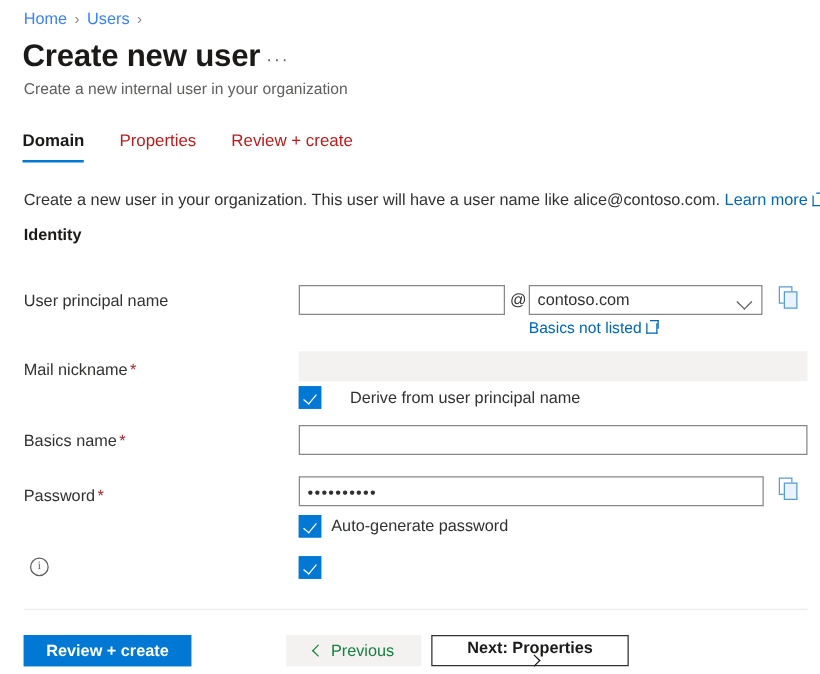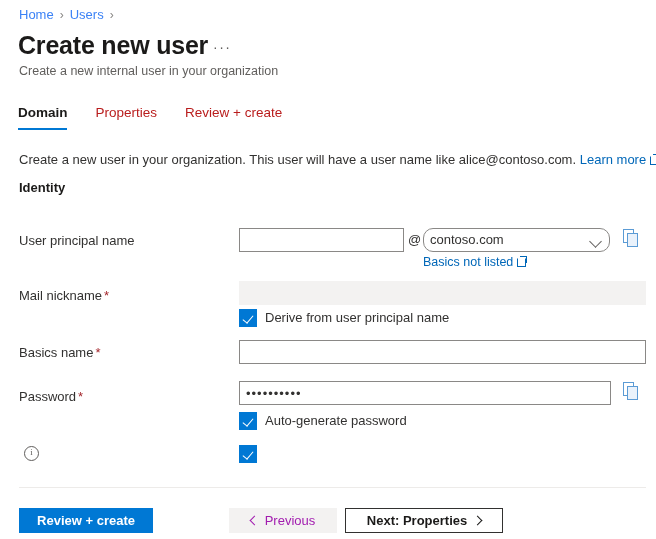--- a/index.html
+++ b/index.html
@@ -322,28 +322,29 @@
     white-space: nowrap;
   }
   .btn-primary {
     background: #0078d4;
     border: 1px solid #0078d4;
     color: #ffffff;
   }
   .btn-disabled {
     background: #f3f2f1;
     border: 1px solid #f3f2f1;
-    color: #a21caf;
+    color: #15803d;
     cursor: default;
     font-weight: 400;
   }
   .btn-default {
     background: #ffffff;
     border: 1px solid #323130;
     color: #1b1a19;
+    flex-direction: column;
   }
   .arrow-l, .arrow-r {
     display: inline-block;
     width: 6px;
     height: 6px;
     border-top: 1.4px solid currentColor;
     border-right: 1.4px solid currentColor;
   }
   .arrow-l { transform: rotate(-135deg); margin-right: 7px; }
   .arrow-r { transform: rotate(45deg); margin-left: 7px; }
@@ -368,38 +369,38 @@
 <div class="intro">
   <span>Create a new user in your organization. This user will have a user name like alice@contoso.com.</span>
   <a class="inline-link"><span>Learn more</span></a><span class="ext-icon"></span>
 </div>
 
 <div class="section-heading">Identity</div>
 
 <div class="field-label" style="top:232px;">User principal name</div>
 <input class="txtbox" style="left: 239px; top: 228px; width: 165px;" value="">
 <div class="at-sign" style="left:408px; top:231px;">@</div>
-<div class="select-wrap" style="left:423px; top:228px; width:187px;border-radius:10px;">
+<div class="select-wrap" style="left:423px; top:228px; width:187px;">
   <span class="select-value">contoso.com</span>
   <span class="chev"></span>
 </div>
 <div class="copy-icon" style="left:623px; top:229px;">
   <span class="pg back"></span>
   <span class="pg front"></span>
 </div>
 <div class="sub-link" style="left:423px; top:254px;">
   <a class="inline-link"><span>Basics not listed</span></a><span class="ext-icon"></span>
 </div>
 
 <div class="field-label" style="top:287px;">
   <span>Mail nickname</span><span class="req">*</span>
 </div>
 <input class="txtbox disabled" style="left: 239px; top: 281px; width: 407px;" disabled="" value="">
 <div class="cbox" style="left:239px; top:309px;"></div>
-<div class="cbox-label" style="left:265px; top:309px;">Derive from user principal name</div>
+<div class="cbox-label" style="left:280px; top:309px;">Derive from user principal name</div>
 
 <div class="field-label" style="top:344px;">
   <span>Basics name</span><span class="req">*</span>
 </div>
 <input class="txtbox" style="left: 239px; top: 340px; width: 407px;" value="">
 
 <div class="field-label" style="top:388px;">
   <span>Password</span><span class="req">*</span>
 </div>
 <input class="txtbox" style="left: 239px; top: 381px; width: 372px; letter-spacing: 1px;" value="••••••••••">

